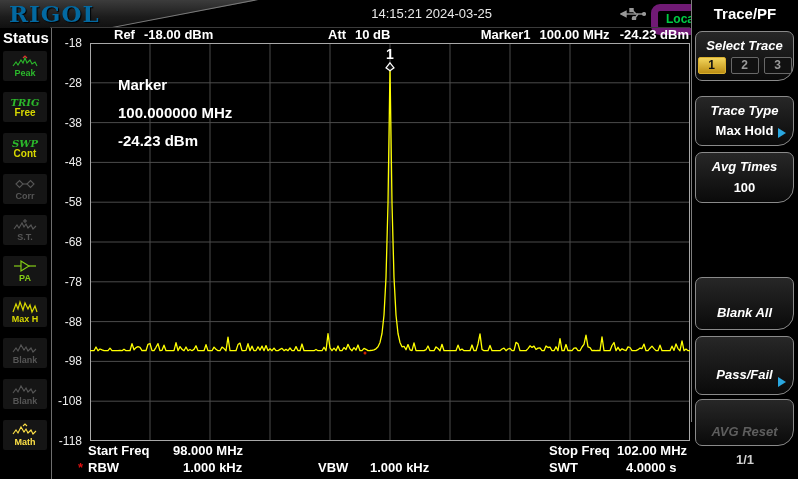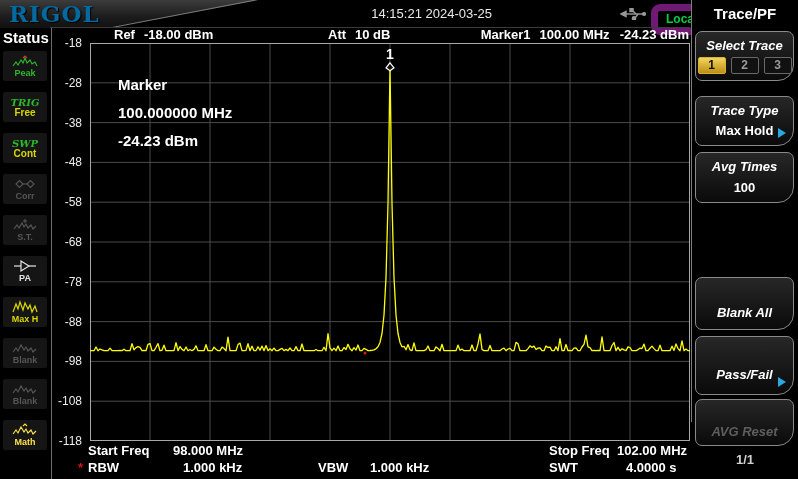--- a/index.html
+++ b/index.html
@@ -157,21 +157,21 @@
     <svg class="sb-ico" width="26" height="14" viewBox="0 0 26 14">
       <g fill="none" stroke="currentColor" stroke-width="1.1">
         <line x1="13" y1="1" x2="13" y2="5"></line>
           <line x1="11" y1="3" x2="15" y2="3"></line>
         <polyline points="2,11 5,7 7,10 10,5 12,9 14,6 16,10 19,7 21,11 24,8"></polyline>
       </g>
     </svg>
     <span class="sb-label">S.T.</span>
   </div>
 
-  <div class="sb-item" style="color: #e5e5e5;">
+  <div class="sb-item" style="color: #84cc16;">
     <svg class="sb-ico" width="26" height="14" viewBox="0 0 26 14">
       <g fill="none" stroke="currentColor" stroke-width="1.2">
         <line x1="2" y1="7" x2="9" y2="7"></line>
         <path d="M9 2 v10 l8 -5 Z"></path>
         <line x1="17" y1="7" x2="24" y2="7"></line>
       </g>
     </svg>
     <span class="sb-label">PA</span>
   </div>
 

